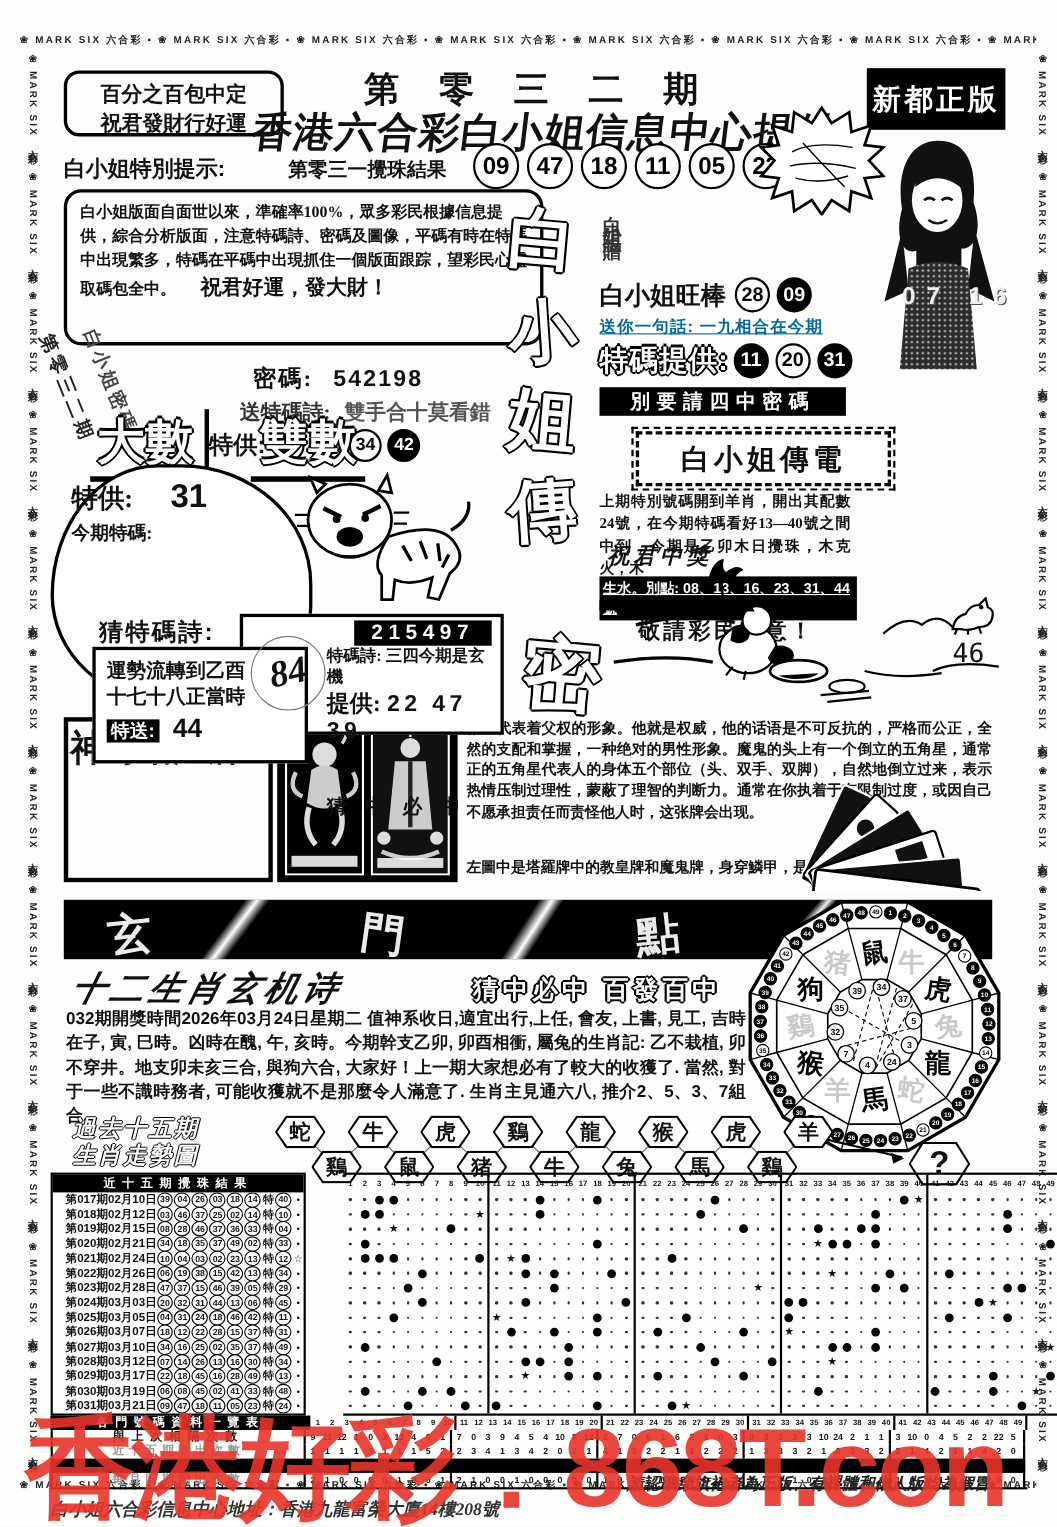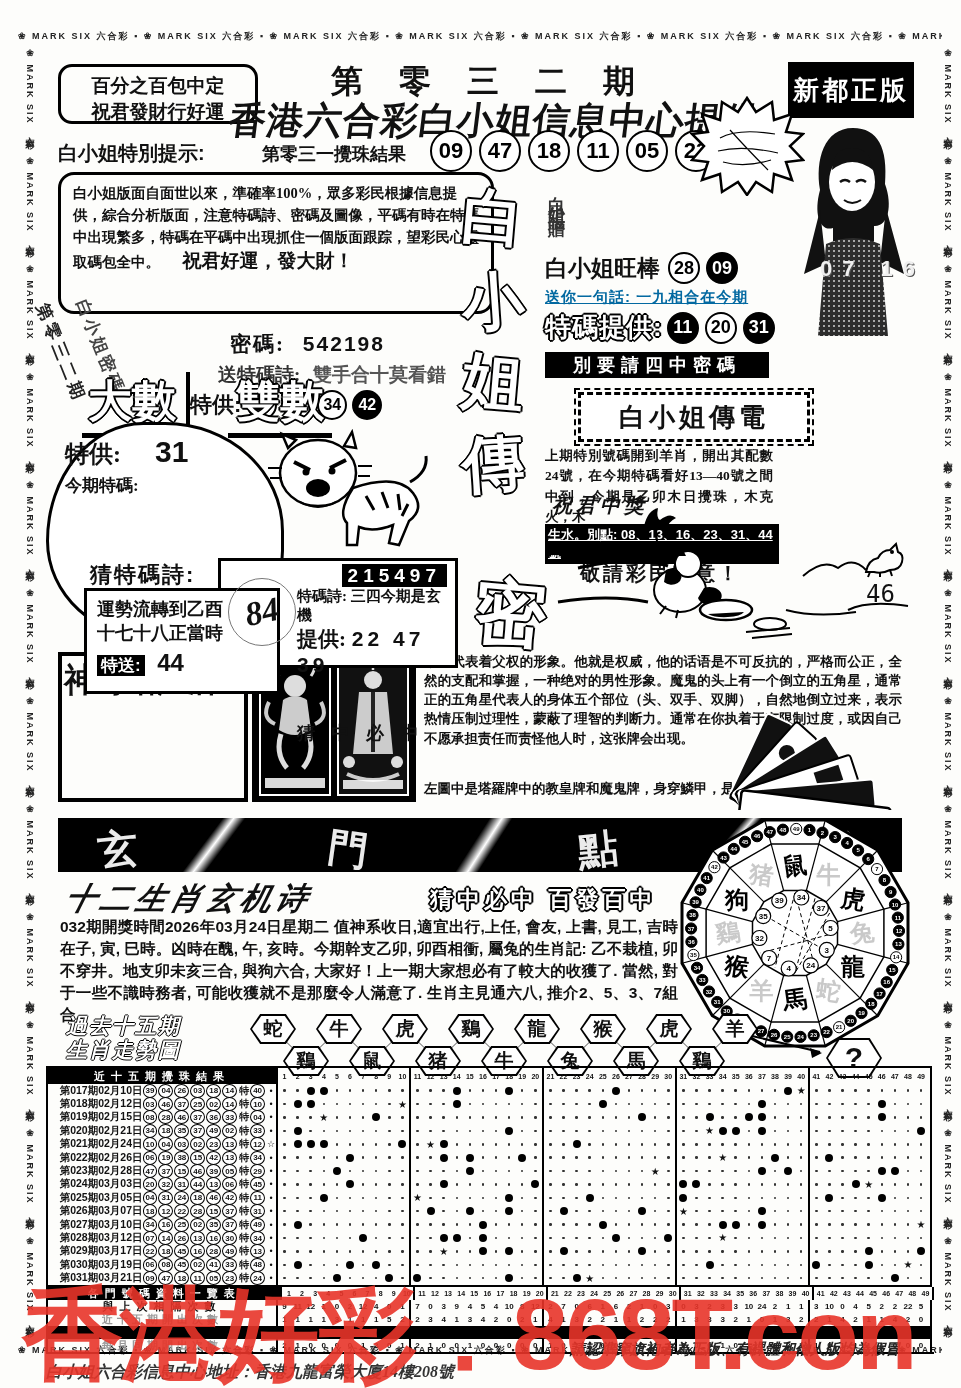--- a/index.html
+++ b/index.html
@@ -226,21 +226,21 @@
     <div class="b serif" style="font-size:18px;">運勢流轉到乙酉</div>
     <div class="b serif" style="font-size:18px;">十七十八正當時</div>
     <div style="margin-top:4px;">
       <span class="invbar b" style="font-size:17px;padding:1px 4px;">特送:</span>
       <span class="b" style="font-size:24px;margin-left:8px;">44</span>
     </div>
   </div>
 
   <div class="abs" style="left:218px;top:558px;width:240px;height:110px;border:3px solid #000;background:#fff;z-index:3;padding:4px 8px;box-sizing:border-box;">
     <div style="text-align:right;">
-      <span class="invbar b" style="font-size:19px;letter-spacing:5px;padding:1px 6px;">215497</span>
+      <span class="invbar b" style="font-size:19px;letter-spacing:5px;padding:1px 16px;">215497</span>
     </div>
     <div style="margin-left:68px;">
       <div class="b serif" style="font-size:15px;">
         <span>特碼詩:</span>
         <span>三四今期是玄機</span>
       </div>
       <div class="b" style="font-size:21px;">
         <span class="serif">提供:</span>
         <span style="letter-spacing:4px;">22  47  39</span>
       </div>
@@ -538,21 +538,21 @@
       </div>
       <div class="hexo" style="left: 679px; top: 38px;">
         <div class="hexi">鷄</div>
       </div>
       <div class="hexo" style="left: 826px; top: 30px; width: 56px; height: 40px;">
         <div class="hexi" style="width: 52px; height: 36px; font-size: 30px;">?</div>
       </div>
     </div>
 
   <div class="abs" style="left:46px;top:1066px;width:888px;z-index:2;">
-    <div style="display:flex;">
+    <div style="display:flex;gap:34px;">
       <div style="width:232px;border:2px solid #000;box-sizing:border-box;">
         <div class="invbar flabel" style="height:16px;line-height:16px;">近十五期攪珠結果</div>
         <div id="results-rows">
             <div class="rrow">
               <span class="rissue">第017期02月10日</span>
               <span class="rc">39</span>
               <span class="rc">04</span>
               <span class="rc">26</span>
               <span class="rc">03</span>
               <span class="rc">18</span>

